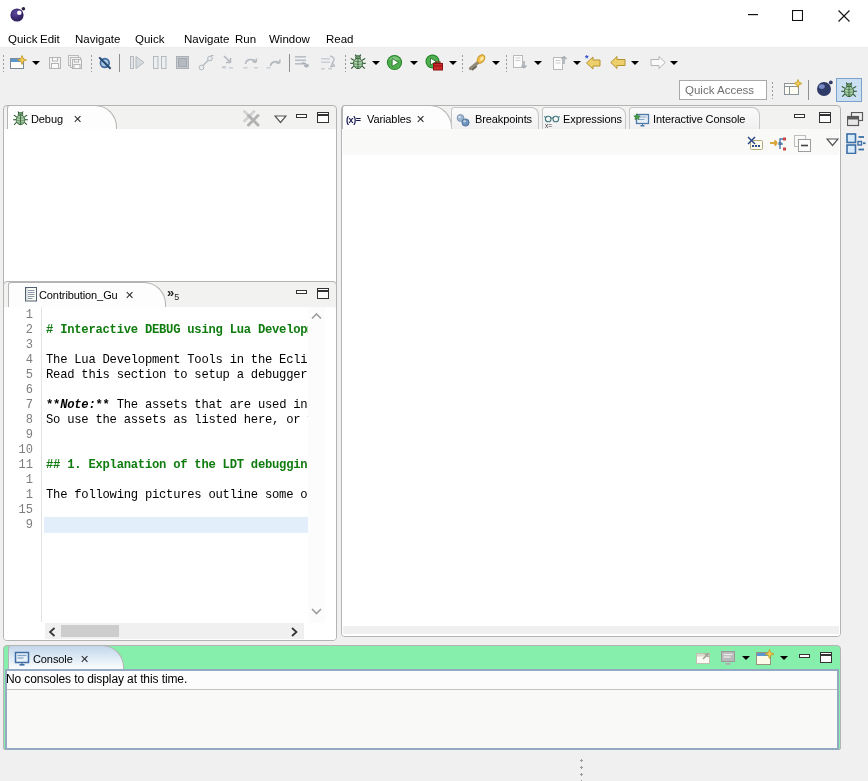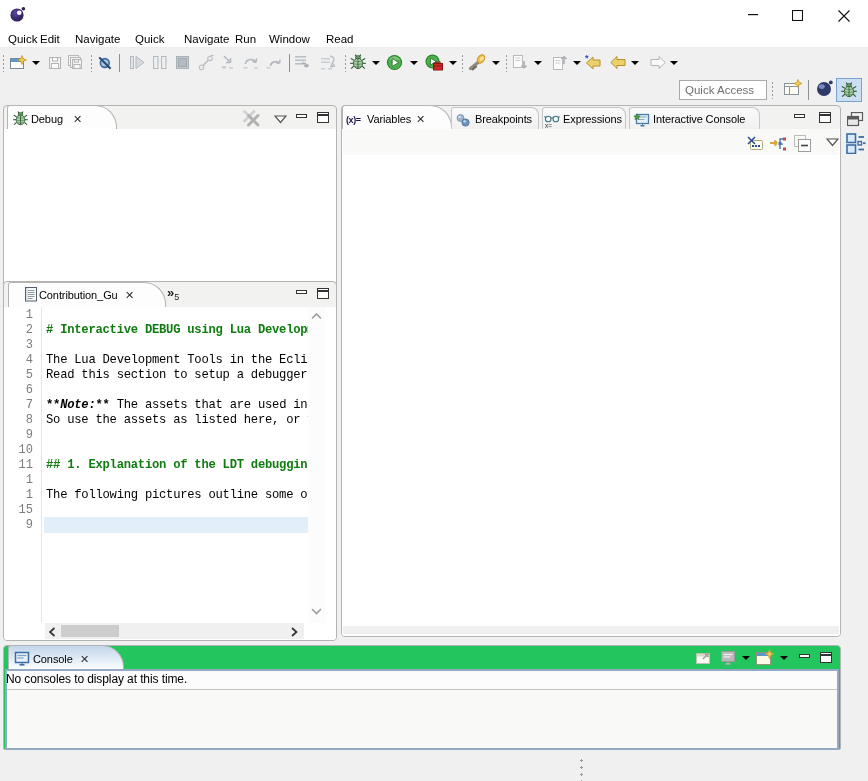--- a/index.html
+++ b/index.html
@@ -29,21 +29,21 @@
 .minbtn { position:absolute; width:11px; height:4px; border:1px solid #333; background:#fdfdfd; }
 .maxbtn { position:absolute; width:12px; height:11px; border:1px solid #333; background:#fdfdfd; }
 .maxbtn:before { content:""; position:absolute; left:0; top:1px; width:10px; height:1.5px; background:#333; }
 .vmenu { position:absolute; }
 
 #gutter { font-family:"Liberation Mono", monospace; font-size:12px; color:#7d7d7d; }
 .ln { position:absolute; right:0; }
 .codeline { position:absolute; left:0; font-family:"Liberation Mono", monospace; font-size:12.2px; letter-spacing:-0.25px; white-space:pre; color:#000; }
 .green { color:#107c10; font-weight:bold; }
 
-#console-stack { left:3px; top:645px; width:838px; height:105px; border:1px solid #b4b4b4; border-radius:4px 4px 2px 2px; background:#22c55e; position:absolute;}
+#console-stack { left:3px; top:645px; width:838px; height:105px; border:1px solid #b4b4b4; border-radius:4px 4px 2px 2px; background:#86efac; position:absolute;}
 
 svg { display:block; }
 .icon { position:absolute; }
 </style>
 </head>
 <body>
 
 <div id="titlebar" class="abs">
   <div class="abs" style="left:10px; top:6px;">
     <svg width="17" height="17" viewBox="0 0 17 17">

